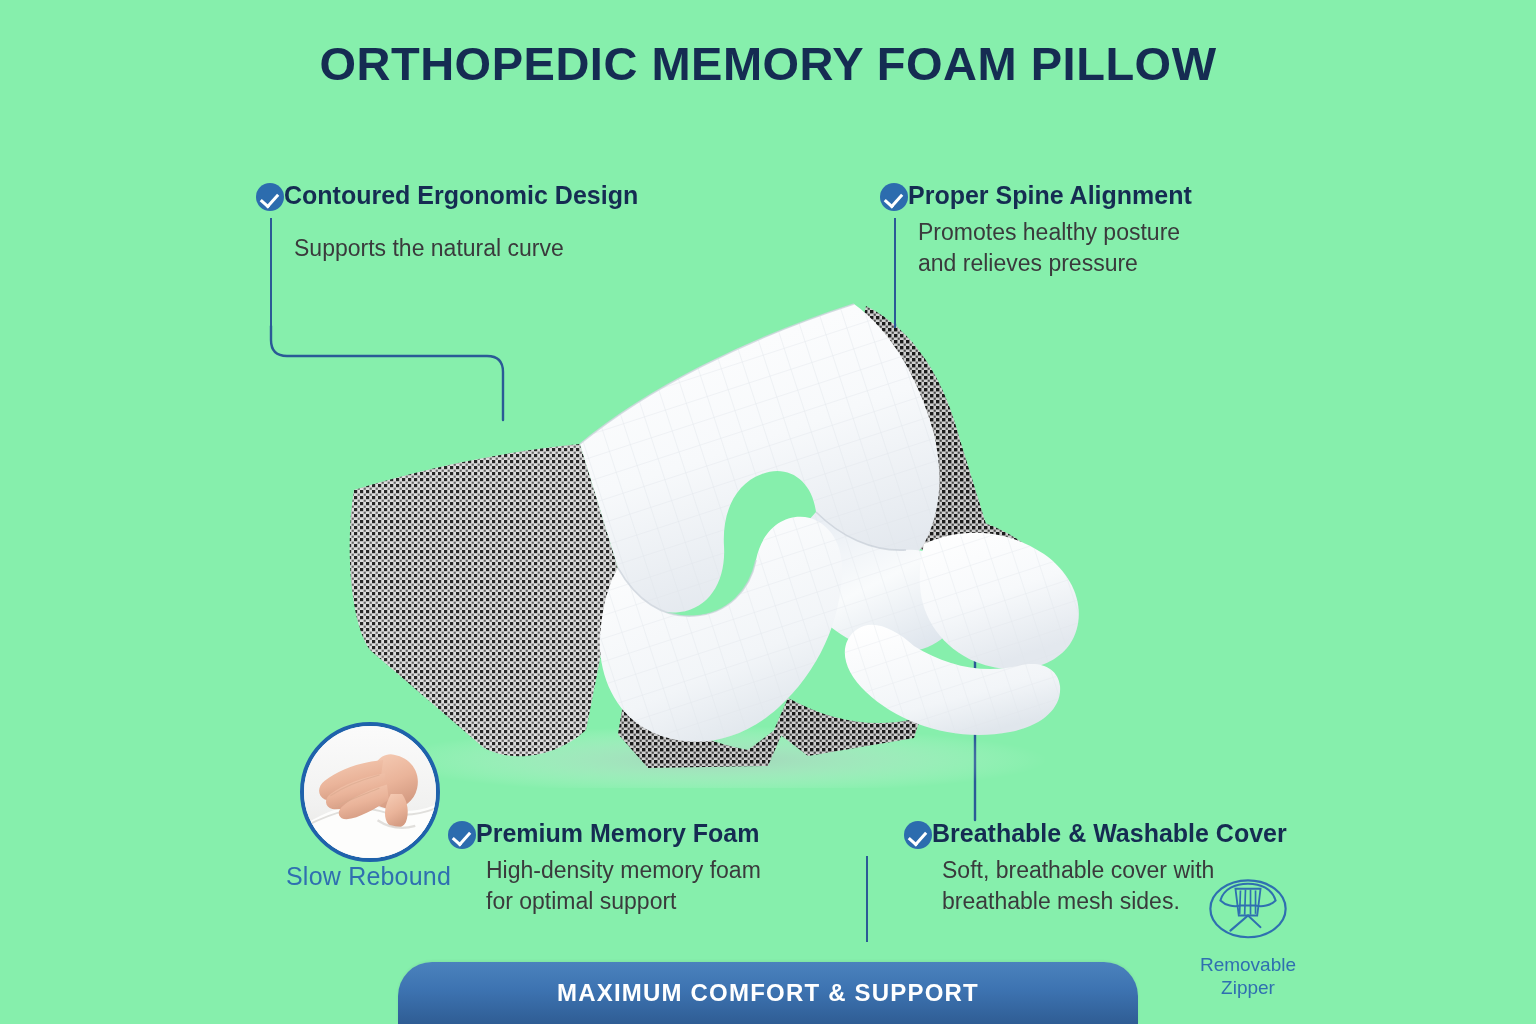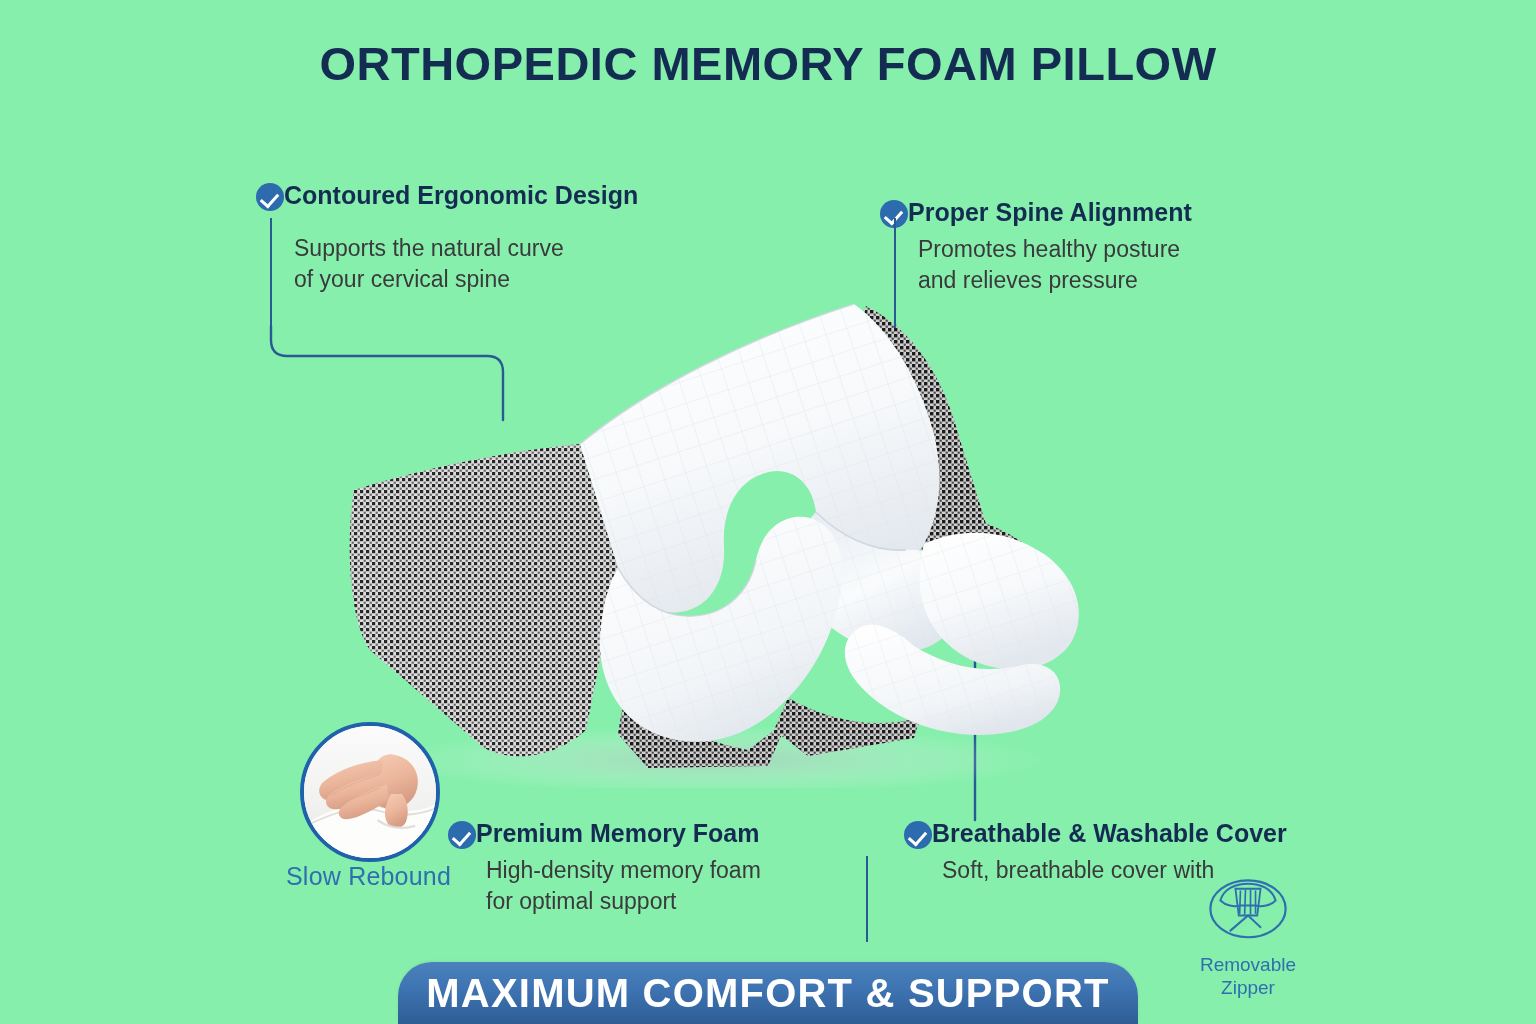--- a/index.html
+++ b/index.html
@@ -26,21 +26,21 @@
               font-weight:400;white-space:nowrap;}
 
   .chk{flex:0 0 auto;width:28px;height:28px;border-radius:50%;
        background:#2c6cae;position:relative;margin-top:1px;}
   .chk::after{content:"";position:absolute;left:8px;top:7px;
        width:8px;height:14px;border:solid #fff;border-width:0 3.2px 3.2px 0;
        transform:rotate(42deg);}
 
   #feat-tl{left:256px;top:182px;}
   #feat-tl .body{margin-left:38px;margin-top:22px;}
-  #feat-tr{left:880px;top:182px;margin-top:17px;}
+  #feat-tr{left:880px;top:182px;}
   #feat-tr .body{margin-left:38px;margin-top:6px;}
   #feat-bl{left:448px;top:820px;}
   #feat-bl .body{margin-left:38px;margin-top:6px;}
   #feat-br{left:904px;top:820px;}
   #feat-br .body{margin-left:38px;margin-top:6px;}
 
   
   .stub{position:absolute;width:2px;background:#2a5a96;}
   #stub-tl{left:270px;top:218px;height:112px;}
   #stub-tr{left:894px;top:218px;height:110px;}
@@ -65,21 +65,21 @@
   
   #badge-zipper{position:absolute;left:1188px;top:872px;width:120px;text-align:center;}
   #badge-zipper .cap{margin-top:10px;font-size:19px;color:#2f6fb0;line-height:1.2;}
 
   
   #banner{position:absolute;left:398px;bottom:0;width:740px;height:62px;
           border-radius:34px 34px 0 0;
           background:linear-gradient(180deg,#4b82bd 0%,#3d73b1 45%,#2f5d94 100%);
           display:flex;align-items:center;justify-content:center;
           box-shadow:0 -1px 3px rgba(0,0,0,.06);}
-  #banner .txt{color:#ffffff;font-size:40px;font-weight:700;letter-spacing:1.2px;
+  #banner .txt{color:#ffffff;font-size:24px;font-weight:700;letter-spacing:1.2px;
                white-space:nowrap;}
 </style>
 </head>
 <body>
 
 <div class="stage">
 
   <div id="title">ORTHOPEDIC MEMORY FOAM PILLOW</div>
 
   <svg id="connectors" viewBox="0 0 1536 1024" preserveAspectRatio="none">
@@ -238,21 +238,20 @@
     </svg>
   </div>
 
   <div class="feat" id="feat-tl">
     <div class="head">
       <span class="chk"></span>
       <span class="ttl">Contoured Ergonomic Design</span>
     </div>
     <div class="body">
       <div>Supports the natural curve</div>
-      <div>of your cervical spine</div>
     </div>
   </div>
 
   <div class="feat" id="feat-tr">
     <div class="head">
       <span class="chk"></span>
       <span class="ttl">Proper Spine Alignment</span>
     </div>
     <div class="body">
       <div>Promotes healthy posture</div>
@@ -271,20 +270,21 @@
     </div>
   </div>
 
   <div class="feat" id="feat-br">
     <div class="head">
       <span class="chk"></span>
       <span class="ttl">Breathable &amp; Washable Cover</span>
     </div>
     <div class="body">
       <div>Soft, breathable cover with</div>
+      <div>breathable mesh sides.</div>
     </div>
   </div>
 
   <div class="stub" id="stub-tl"></div>
   <div class="stub" id="stub-tr"></div>
   <div class="stub" id="stub-br"></div>
 
   <div id="badge-rebound">
     <div class="ring">
       <svg viewBox="0 0 140 140" xmlns="http://www.w3.org/2000/svg" style="width:100%;height:100%;display:block;">

